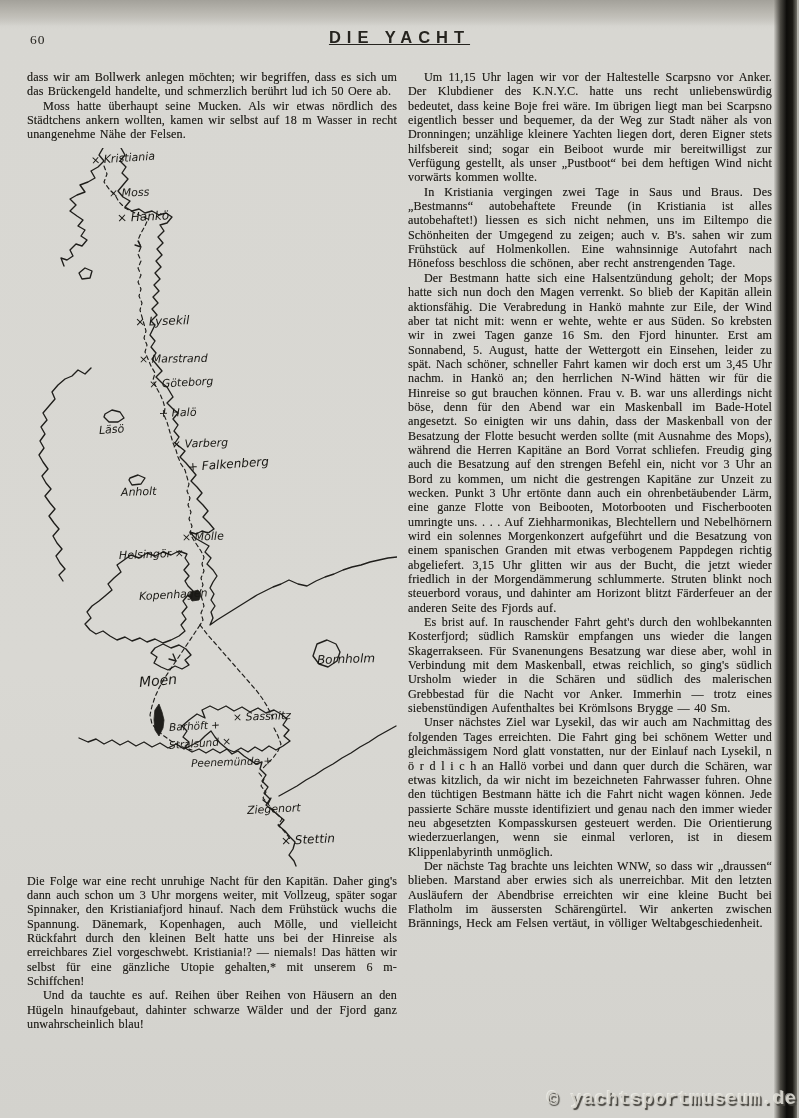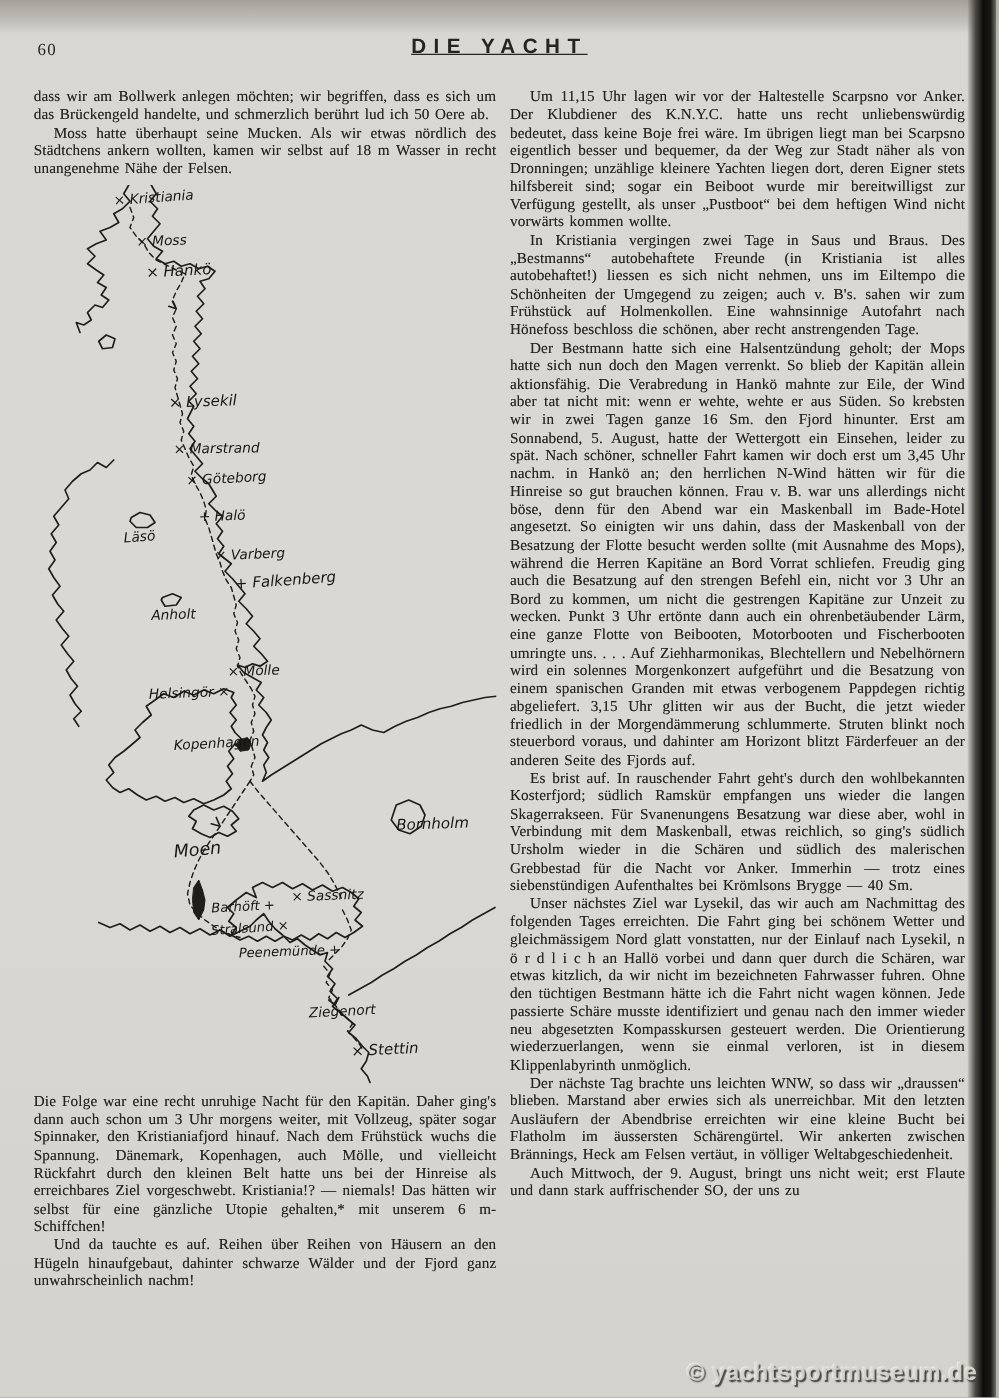--- a/index.html
+++ b/index.html
@@ -23,22 +23,22 @@
     text-shadow:0 0 .4px rgba(38,36,31,.55);}
   .col p.noindent{text-indent:0;}
   
   .map{position:relative;width:370px;height:720px;margin:6px 0 6px 0;}
   .map svg{position:absolute;left:0;top:0;}
   .map path{stroke:#1f1e1b;fill:none;stroke-width:1.35;stroke-linecap:round;stroke-linejoin:round;}
   .map path.route{stroke-width:1.15;stroke-dasharray:4 3.2;}
   .map path.filled{fill:#1f1e1b;stroke-width:.8;}
   .ml{position:absolute;font-family:"DejaVu Sans",sans-serif;font-style:italic;
     color:#181713;white-space:nowrap;transform-origin:left center;}
-  .watermark{position:absolute;right:17px;bottom:8px;z-index:5;
-    font-family:Liberation Sans, sans-serif;font-weight:bold;font-size:19px;letter-spacing:.5px;
+  .watermark{position:absolute;right:2px;bottom:8px;z-index:5;
+    font-family:Liberation Mono, monospace;font-weight:bold;font-size:19px;letter-spacing:.5px;
     color:rgba(216,214,206,.92);text-shadow:1.5px 1.5px 1px #45433d,-1px -1px 0 rgba(250,249,244,.55);}
 </style>
 </head>
 <body>
 
 <div class="page">
   <div class="page-top-shade"></div>
 
   <header>
     <span class="pageno">60</span>
@@ -100,30 +100,29 @@
         <span class="ml" style="left:290px;top:505px;font-size:12px;transform:rotate(-2deg)">Bornholm</span>
         <span class="ml" style="left:206px;top:563px;font-size:11px;transform:rotate(-2deg)">× Sassnitz</span>
         <span class="ml" style="left:142px;top:573px;font-size:10.5px;transform:rotate(-3deg)">Barhöft +</span>
         <span class="ml" style="left:142px;top:591px;font-size:10.5px;transform:rotate(-4deg)">Stralsund ×</span>
         <span class="ml" style="left:164px;top:609px;font-size:10.5px;transform:rotate(-2deg)">Peenemünde +</span>
         <span class="ml" style="left:220px;top:656px;font-size:11px;transform:rotate(-3deg)">Ziegenort</span>
         <span class="ml" style="left:254px;top:686px;font-size:12px;transform:rotate(-3deg)">× Stettin</span>
       </div>
 
       <p class="noindent">Die Folge war eine recht unruhige Nacht für den Kapitän. Daher ging's dann auch schon um 3 Uhr morgens weiter, mit Vollzeug, später sogar Spinnaker, den Kristianiafjord hinauf.  Nach dem Frühstück wuchs die Spannung.  Dänemark, Kopenhagen, auch Mölle, und vielleicht Rückfahrt durch den kleinen Belt hatte uns bei der Hinreise als erreichbares Ziel vorgeschwebt.  Kristiania!? — niemals!  Das hätten wir selbst für eine gänzliche Utopie gehalten,* mit unserem 6 m-Schiffchen!</p>
-      <p>Und da tauchte es auf.  Reihen über Reihen von Häusern an den Hügeln hinaufgebaut, dahinter schwarze Wälder und der Fjord ganz unwahrscheinlich nachm!</p>
+      <p>Und da tauchte es auf.  Reihen über Reihen von Häusern an den Hügeln hinaufgebaut, dahinter schwarze Wälder und der Fjord ganz unwahrscheinlich blau!</p>
     </div>
 
     <div class="col">
       <p>Um 11,15 Uhr lagen wir vor der Haltestelle Scarpsno vor Anker.  Der Klubdiener des K.N.Y.C. hatte uns recht unliebenswürdig bedeutet, dass keine Boje frei wäre.  Im übrigen liegt man bei Scarpsno eigentlich besser und bequemer, da der Weg zur Stadt näher als von Dronningen; unzählige kleinere Yachten liegen dort, deren Eigner stets hilfsbereit sind; sogar ein Beiboot wurde mir bereitwilligst zur Verfügung gestellt, als unser „Pustboot“ bei dem heftigen Wind nicht vorwärts kommen wollte.</p>
       <p>In Kristiania vergingen zwei Tage in Saus und Braus. Des „Bestmanns“ autobehaftete Freunde (in Kristiania ist alles autobehaftet!) liessen es sich nicht nehmen, uns im Eiltempo die Schönheiten der Umgegend zu zeigen; auch v. B's. sahen wir zum Frühstück auf Holmenkollen.  Eine wahnsinnige Autofahrt nach Hönefoss beschloss die schönen, aber recht anstrengenden Tage.</p>
       <p>Der Bestmann hatte sich eine Halsentzündung geholt; der Mops hatte sich nun doch den Magen verrenkt.  So blieb der Kapitän allein aktionsfähig.  Die Verabredung in Hankö mahnte zur Eile, der Wind aber tat nicht mit: wenn er wehte, wehte er aus Süden.  So krebsten wir in zwei Tagen ganze 16 Sm. den Fjord hinunter.  Erst am Sonnabend, 5. August, hatte der Wettergott ein Einsehen, leider zu spät.  Nach schöner, schneller Fahrt kamen wir doch erst um 3,45 Uhr nachm. in Hankö an; den herrlichen N-Wind hätten wir für die Hinreise so gut brauchen können. Frau v. B. war uns allerdings nicht böse, denn für den Abend war ein Maskenball im Bade-Hotel angesetzt.  So einigten wir uns dahin, dass der Maskenball von der Besatzung der Flotte besucht werden sollte (mit Ausnahme des Mops), während die Herren Kapitäne an Bord Vorrat schliefen.  Freudig ging auch die Besatzung auf den strengen Befehl ein, nicht vor 3 Uhr an Bord zu kommen, um nicht die gestrengen Kapitäne zur Unzeit zu wecken.  Punkt 3 Uhr ertönte dann auch ein ohrenbetäubender Lärm, eine ganze Flotte von Beibooten, Motorbooten und Fischerbooten umringte uns. . . .  Auf Ziehharmonikas, Blechtellern und Nebelhörnern wird ein solennes Morgenkonzert aufgeführt und die Besatzung von einem spanischen Granden mit etwas verbogenem Pappdegen richtig abgeliefert.  3,15 Uhr glitten wir aus der Bucht, die jetzt wieder friedlich in der Morgendämmerung schlummerte.  Struten blinkt noch steuerbord voraus, und dahinter am Horizont blitzt Färderfeuer an der anderen Seite des Fjords auf.</p>
       <p>Es brist auf.  In rauschender Fahrt geht's durch den wohlbekannten Kosterfjord; südlich Ramskür empfangen uns wieder die langen Skagerrakseen.  Für Svanenungens Besatzung war diese aber, wohl in Verbindung mit dem Maskenball, etwas reichlich, so ging's südlich Ursholm wieder in die Schären und südlich des malerischen Grebbestad für die Nacht vor Anker.  Immerhin — trotz eines siebenstündigen Aufenthaltes bei Krömlsons Brygge — 40 Sm.</p>
       <p>Unser nächstes Ziel war Lysekil, das wir auch am Nachmittag des folgenden Tages erreichten.  Die Fahrt ging bei schönem Wetter und gleichmässigem Nord glatt vonstatten, nur der Einlauf nach Lysekil, n ö r d l i c h an Hallö vorbei und dann quer durch die Schären, war etwas kitzlich, da wir nicht im bezeichneten Fahrwasser fuhren. Ohne den tüchtigen Bestmann hätte ich die Fahrt nicht wagen können.  Jede passierte Schäre musste identifiziert und genau nach den immer wieder neu abgesetzten Kompasskursen gesteuert werden.  Die Orientierung wiederzuerlangen, wenn sie einmal verloren, ist in diesem Klippenlabyrinth unmöglich.</p>
       <p>Der nächste Tag brachte uns leichten WNW, so dass wir „draussen“ blieben.  Marstand aber erwies sich als unerreichbar.  Mit den letzten Ausläufern der Abendbrise erreichten wir eine kleine Bucht bei Flatholm im äussersten Schärengürtel.  Wir ankerten zwischen Brännings, Heck am Felsen vertäut, in völliger Weltabgeschiedenheit.</p>
-      <p>Auch Mittwoch, der 9. August, bringt uns nicht weit; erst Flaute und dann stark auffrischender SO, der uns zu</p>
     </div>
   </div>
 
   <div class="watermark">© yachtsportmuseum.de</div>
   <div class="spine"></div>
   <div class="page-right-edge"></div>
 </div>
 
 </body></html>

